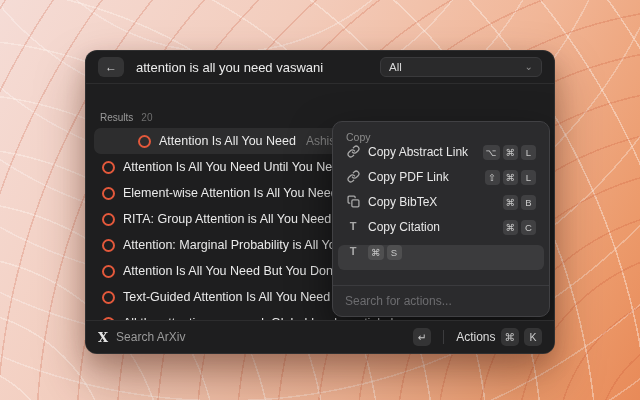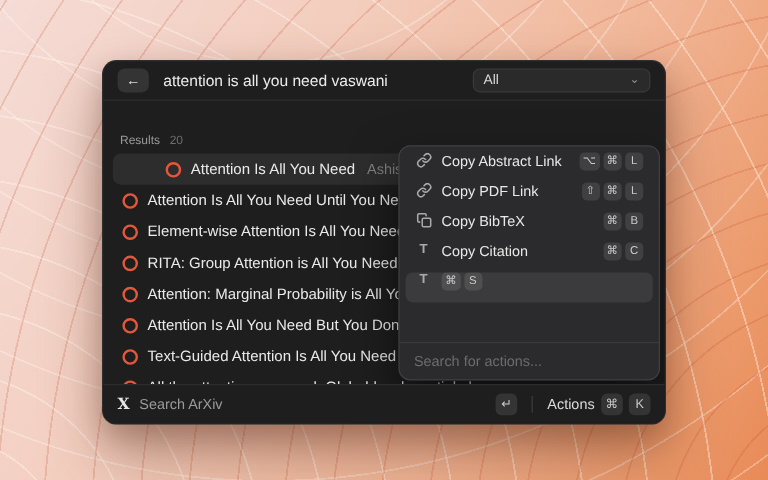--- a/index.html
+++ b/index.html
@@ -14,21 +14,21 @@
     background:#1e1e1f;border:1px solid rgba(255,255,255,0.08);border-radius:12px;
     box-shadow:0 25px 50px rgba(70,25,8,0.35),0 10px 22px rgba(70,25,8,0.22);
     display:flex;flex-direction:column;overflow:hidden;box-sizing:border-box;}
   .searchbar{height:32px;flex:none;display:flex;align-items:center;gap:10px;
     padding:0 12px;border-bottom:1px solid #2d2d2e;}
   .back{width:26px;height:20px;flex:none;border:none;border-radius:6px;
     background:rgba(255,255,255,0.10);color:#ddd;font-size:12px;
     display:flex;align-items:center;justify-content:center;padding:0;}
   .query{flex:1;background:transparent;border:none;outline:none;color:#ececec;
     font-size:13px;font-family:"Liberation Sans",sans-serif;min-width:0;}
-  .dropdown{width:148px;height:20px;flex:none;border-radius:6px;background:#2a2a2b;
+  .dropdown{width:162px;height:20px;flex:none;border-radius:6px;background:#2a2a2b;
     border:1px solid #3a3a3c;display:flex;align-items:center;gap:6px;padding:0 8px;
     color:#d8d8d8;font-size:11.5px;box-sizing:border-box;}
   .chev{margin-left:auto;color:#8d8d8d;font-size:10px;line-height:1;}
   .results-header{display:flex;gap:8px;padding:8px 14px 3px;font-size:10px;color:#9a9a9a;flex:none;margin-top:20px;}
   .count{color:#6e6e6e;}
   .list{flex:1;overflow:hidden;padding:2px 8px 0;}
   .row{height:26px;display:flex;align-items:center;gap:8px;padding:0 8px;
     border-radius:7px;white-space:nowrap;overflow:hidden;}
   .row.sel{background:rgba(255,255,255,0.07);padding-left:44px;}
   .ring{width:13px;height:13px;flex:none;border:2px solid #e2583b;border-radius:50%;box-sizing:border-box;}
@@ -162,20 +162,21 @@
     </div>
     <div class="vdiv"></div>
     <div class="faction">
       <span>Actions</span>
       <span class="kcap">⌘</span>
       <span class="kcap">K</span>
     </div>
   </div>
 
   <div class="menu">
+    <div class="msec">Copy</div>
 
     <div class="mitem">
       <span class="micon">
         <svg width="13" height="13" viewBox="0 0 24 24" fill="none" stroke="#a9a9a9" stroke-width="2.4" stroke-linecap="round" stroke-linejoin="round">
             <path d="M10 13a5 5 0 0 0 7.54.54l3-3a5 5 0 0 0-7.07-7.07l-1.72 1.71"></path>
             <path d="M14 11a5 5 0 0 0-7.54-.54l-3 3a5 5 0 0 0 7.07 7.07l1.71-1.71"></path>
           </svg>
       </span>
       <span class="mlabel">Copy Abstract Link</span>
       <span class="keys">

